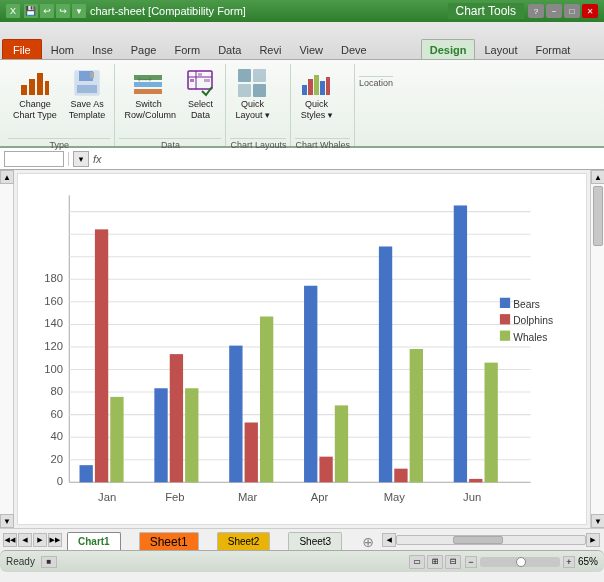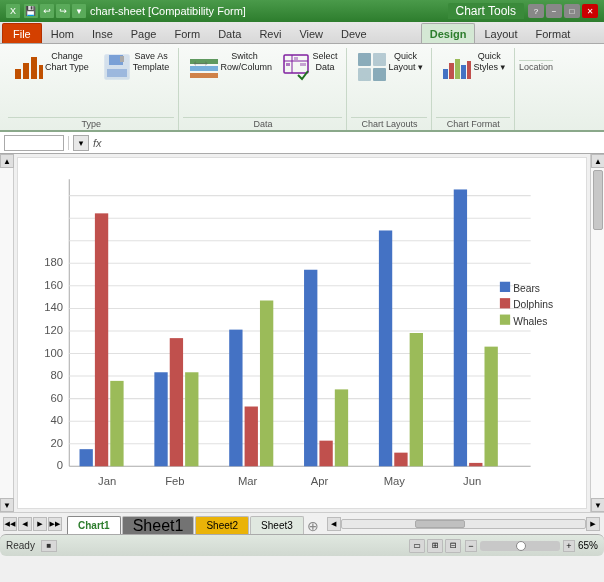--- a/index.html
+++ b/index.html
@@ -18,21 +18,21 @@
     .title-bar-left { display: flex; align-items: center; gap: 4px; }
     .title-bar-icons { display: flex; gap: 2px; }
     .title-icon { width: 14px; height: 14px; background: #5aaa5a; border-radius: 1px; display: flex; align-items: center; justify-content: center; font-size: 9px; color: white; }
     .title-text { font-size: 11px; color: white; font-weight: 400; }
     .title-bar-right { display: flex; gap: 2px; }
     .win-btn { width: 16px; height: 14px; background: #888; border-radius: 2px; display: flex; align-items: center; justify-content: center; font-size: 8px; color: white; cursor: pointer; }
 
     
     .tab-bar {
       background: linear-gradient(to bottom, #e8e8e8, #d8d8d8);
-      height: 22px;
+      height: 38px;
       display: flex;
       align-items: flex-end;
       padding: 0 2px;
       border-bottom: 1px solid #aaa;
     }
     .menu-tab {
       padding: 3px 8px 2px;
       font-size: 11px;
       cursor: pointer;
       border: 1px solid transparent;
@@ -77,22 +77,22 @@
     .ribbon-group:last-child { border-right: none; }
     .ribbon-buttons {
       display: flex;
       gap: 2px;
       flex: 1;
       align-items: flex-start;
       padding-bottom: 2px;
     }
     .ribbon-btn {
       display: flex;
-      flex-direction: row;
-      align-items: flex-start;
+      flex-direction: column;
+      align-items: center;
       padding: 2px 4px;
       cursor: pointer;
       border: 1px solid transparent;
       border-radius: 2px;
       min-width: 40px;
       background: transparent;
     }
     .ribbon-btn-icon {
       width: 32px;
       height: 32px;
@@ -284,21 +284,21 @@
               <rect x="2" y="18" width="5" height="10" fill="#4472C4"></rect>
               <rect x="8" y="12" width="5" height="16" fill="#C0504D"></rect>
               <rect x="14" y="8" width="5" height="20" fill="#9BBB59"></rect>
               <rect x="20" y="14" width="5" height="14" fill="#4472C4"></rect>
               <rect x="26" y="10" width="4" height="18" fill="#C0504D"></rect>
             </svg>
           </div>
           <div class="ribbon-btn-label">Quick<br>Styles ▾</div>
         </div>
       </div>
-      <div class="ribbon-group-label">Chart Format</div>
+      <div class="ribbon-group-label">Chart Whales</div>
     </div>
 
     <div class="ribbon-group">
       <div class="ribbon-group-label">Location</div>
     </div>
   </div>
 
   <div class="formula-bar">
     <input class="name-box" type="text" value="" style="">
     <span style="width:1px;height:14px;background:#ccc;display:inline-block;"></span>
@@ -397,23 +397,23 @@
     </div>
   </div>
 
   <div style="height:22px;background:#f0f0f0;border-top:1px solid #ccc;display:flex;align-items:stretch;">
     <div style="display:flex;gap:1px;padding:2px 3px;align-items:center;">
       <div style="width:14px;height:14px;background:#e0e0e0;border:1px solid #bbb;display:flex;align-items:center;justify-content:center;font-size:7px;cursor:pointer;">◀◀</div>
       <div style="width:14px;height:14px;background:#e0e0e0;border:1px solid #bbb;display:flex;align-items:center;justify-content:center;font-size:7px;cursor:pointer;">◀</div>
       <div style="width:14px;height:14px;background:#e0e0e0;border:1px solid #bbb;display:flex;align-items:center;justify-content:center;font-size:7px;cursor:pointer;">▶</div>
       <div style="width:14px;height:14px;background:#e0e0e0;border:1px solid #bbb;display:flex;align-items:center;justify-content:center;font-size:7px;cursor:pointer;">▶▶</div>
     </div>
-    <div style="display:flex;align-items:flex-end;gap:1px;padding:2px 2px 0;text-align:center;">
+    <div style="display:flex;align-items:flex-end;gap:18px;padding:2px 2px 0;text-align:center;">
       <div style="padding:2px 10px;font-size:10px;background:white;border:1px solid #888;border-bottom:none;border-radius:2px 2px 0 0;cursor:pointer;height:18px;display:flex;align-items:center;font-weight:600;color:#2d7d2d;">Chart1</div>
-      <div style="padding:2px 10px;font-size:16px;background:#737373;border:1px solid #bbb;border-bottom:none;border-radius:2px 2px 0 0;cursor:pointer;height:18px;display:flex;align-items:center;">Sheet1</div>
+      <div style="padding:2px 10px;font-size:12px;background:#f97316;border:1px solid #bbb;border-bottom:none;border-radius:2px 2px 0 0;cursor:pointer;height:18px;display:flex;align-items:center;">Sheet1</div>
       <div style="padding:2px 10px;font-size:10px;background:#eab308;border:1px solid #bbb;border-bottom:none;border-radius:2px 2px 0 0;cursor:pointer;height:18px;display:flex;align-items:center;">Sheet2</div>
       <div style="padding:2px 10px;font-size:10px;background:#e0e8e0;border:1px solid #bbb;border-bottom:none;border-radius:2px 2px 0 0;cursor:pointer;height:18px;display:flex;align-items:center;">Sheet3</div>
       <div style="width:16px;height:16px;background:transparent;border:none;cursor:pointer;font-size:14px;color:#888;display:flex;align-items:center;justify-content:center;">⊕</div>
     </div>
 
     <div style="flex:1;display:flex;align-items:center;padding:2px 4px;">
       <div style="width:14px;height:14px;background:#e0e0e0;border:1px solid #bbb;display:flex;align-items:center;justify-content:center;font-size:7px;cursor:pointer;">◀</div>
       <div style="flex:1;height:10px;background:#e8e8e8;border:1px solid #bbb;border-radius:2px;position:relative;">
         <div style="width:50px;height:8px;background:#c0c0c0;border:1px solid #aaa;border-radius:2px;position:absolute;left:30%;"></div>
       </div>

